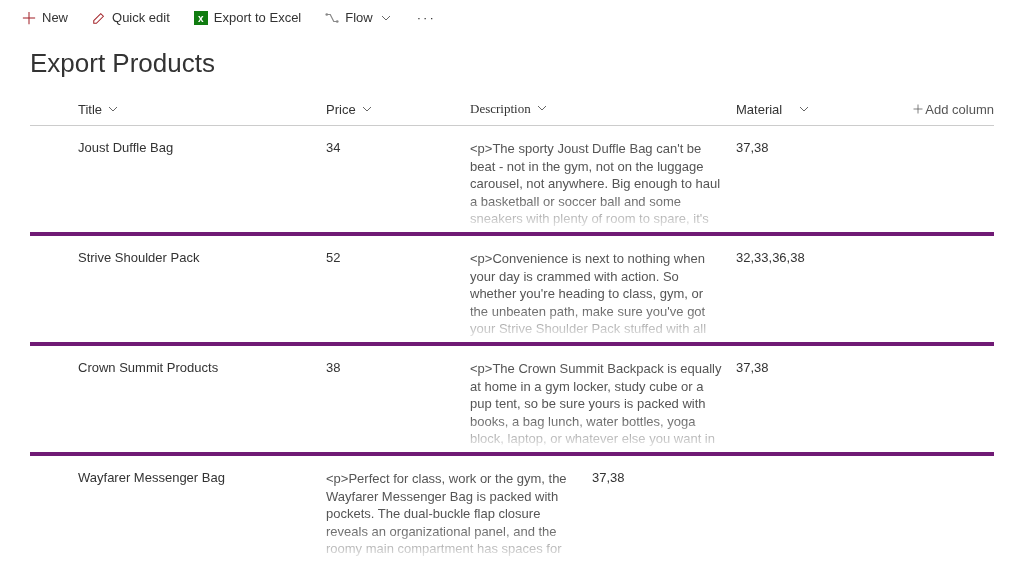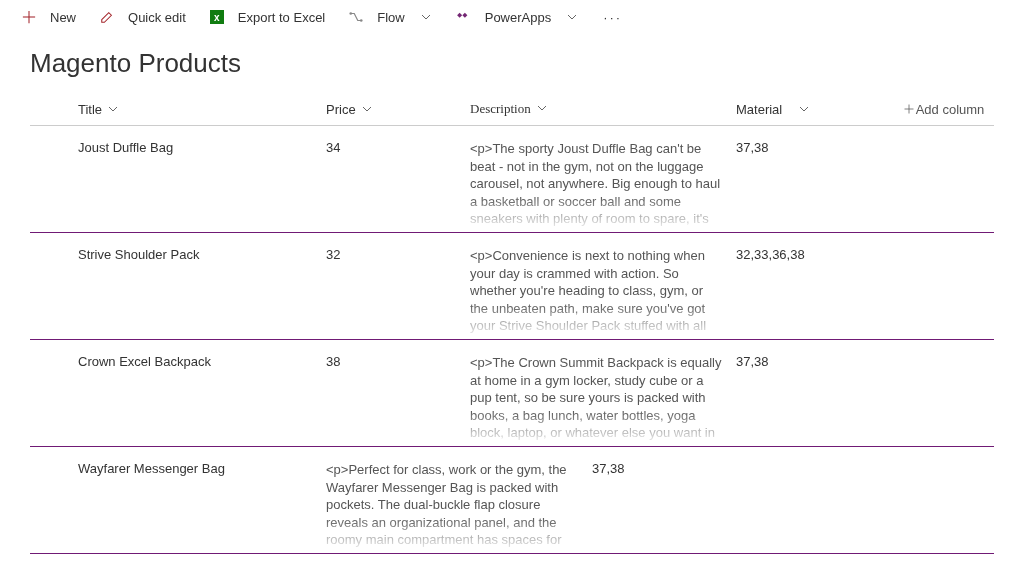--- a/index.html
+++ b/index.html
@@ -1,29 +1,29 @@
 <!DOCTYPE html>
 <html><head>
   <meta charset="utf-8">
   <style>
     * { box-sizing: border-box; margin: 0; padding: 0; }
     body { font-family: "Segoe UI", -apple-system, BlinkMacSystemFont, sans-serif; background: #fff; color: #333; font-size: 13px; width: 1024px; }
     .command-bar { display: flex; align-items: center; padding: 6px 12px; gap: 4px; border-bottom: 1px solid #fff; }
-    .cmd-btn { display: flex; align-items: flex-start; gap: 14px; padding: 4px 10px; cursor: pointer; color: #333; background: transparent; border: none; font-size: 13px; }
+    .cmd-btn { display: flex; align-items: flex-end; gap: 6px; padding: 4px 10px; cursor: pointer; color: #333; background: transparent; border: none; font-size: 13px; }
     .icon { display: inline-flex; align-items: center; justify-content: center; width: 14px; height: 14px; }
     .page-title { font-size: 26px; font-weight: 300; color: #333; padding: 12px 30px 6px 30px; }
     .list-area { padding: 8px 30px 0 30px; }
     .list-headers { display: flex; align-items: center; border-bottom: 1px solid #ccc; padding: 8px 0; }
     .col-header { display: flex; gap: 4px; color: #333; font-size: 13px; cursor: pointer; }
     .col-title { width: 296px; padding-left: 48px; }
     .col-price { width: 144px; }
     .col-desc { width: 266px; font-family: Liberation Serif, serif; }
     .col-material { width: 146px; gap: 15px; }
-    .col-add { flex: 1; display: flex; align-items: center; color: #555; font-size: 13px; cursor: pointer; justify-content: center; padding-left: 10px; }
-    .list-row { display: flex; border-bottom: 1px solid #701a75; padding: 14px 0 0 0; }
+    .col-add { flex: 1; display: flex; align-items: center; color: #555; font-size: 13px; cursor: pointer; justify-content: flex-end; padding-left: 10px; }
+    .list-row { display: flex; border-bottom: 4px solid #701a75; padding: 14px 0 0 0; }
     .cell { font-size: 13px; color: #333; }
     .cell-title { width: 296px; padding-left: 48px; }
     .cell-price { width: 144px; }
     .cell-desc { width: 266px; color: #555; line-height: 1.35; height: 92px; overflow: hidden; position: relative; padding-right: 14px; }
     .cell-desc::after { content: ""; position: absolute; bottom: 0; left: 0; right: 14px; height: 36px; background: linear-gradient(to bottom, rgba(255,255,255,0), rgba(255,255,255,1)); }
     .cell-material { width: 146px; }
     .chev { width: 10px; height: 10px; }
     
     .plus-thin { color: #a4262c; }
     .pencil { color: #a4262c; }
@@ -68,39 +68,25 @@
         </svg>
     </span>
     <span>Flow</span>
     <span class="icon">
       <svg class="chev" viewBox="0 0 10 10">
           <path d="M1 3 L5 7 L9 3" fill="none" stroke="#666" stroke-width="1"></path>
         </svg>
     </span>
   </button>
   <button class="cmd-btn">
-    <span class="icon powerapps-dots">
-      <svg viewBox="0 0 16 16" width="14" height="14">
-          <rect x="1" y="4" width="4" height="4" transform="rotate(45 3 6)" fill="currentColor"></rect>
-          <rect x="7" y="4" width="4" height="4" transform="rotate(45 9 6)" fill="currentColor"></rect>
-        </svg>
-    </span>
-    <span>PowerApps</span>
-    <span class="icon">
-      <svg class="chev" viewBox="0 0 10 10">
-          <path d="M1 3 L5 7 L9 3" fill="none" stroke="#666" stroke-width="1"></path>
-        </svg>
-    </span>
-  </button>
-  <button class="cmd-btn">
     <span class="ellipsis">···</span>
   </button>
 </div>
 
-<div class="page-title">Magento Products</div>
+<div class="page-title">Export Products</div>
 
 <div class="list-area">
   <div class="list-headers">
     <div class="col-header col-title">
       <span>Title</span>
       <span class="icon">
           <svg class="chev" viewBox="0 0 10 10">
             <path d="M1 3 L5 7 L9 3" fill="none" stroke="#666" stroke-width="1"></path>
           </svg>
         </span>
@@ -142,26 +128,26 @@
 
   <div id="rows-container">
       <div class="list-row">
     <div class="cell cell-title">Joust Duffle Bag</div>
     <div class="cell cell-price">34</div>
     <div class="cell cell-desc">&lt;p&gt;The sporty Joust Duffle Bag can't be beat - not in the gym, not on the luggage carousel, not anywhere. Big enough to haul a basketball or soccer ball and some sneakers with plenty of room to spare, it's ideal for athletes with</div>
     <div class="cell cell-material">37,38</div>
   </div>
       <div class="list-row">
     <div class="cell cell-title">Strive Shoulder Pack</div>
-    <div class="cell cell-price">32</div>
+    <div class="cell cell-price">52</div>
     <div class="cell cell-desc">&lt;p&gt;Convenience is next to nothing when your day is crammed with action. So whether you're heading to class, gym, or the unbeaten path, make sure you've got your Strive Shoulder Pack stuffed with all your essentials, and extras</div>
     <div class="cell cell-material">32,33,36,38</div>
   </div>
       <div class="list-row">
-    <div class="cell cell-title">Crown Excel Backpack</div>
+    <div class="cell cell-title">Crown Summit Products</div>
     <div class="cell cell-price">38</div>
     <div class="cell cell-desc">&lt;p&gt;The Crown Summit Backpack is equally at home in a gym locker, study cube or a pup tent, so be sure yours is packed with books, a bag lunch, water bottles, yoga block, laptop, or whatever else you want in hand. Rugged</div>
     <div class="cell cell-material">37,38</div>
   </div>
       <div class="list-row">
     <div class="cell cell-title">Wayfarer Messenger Bag</div>
     <div class="cell cell-desc">&lt;p&gt;Perfect for class, work or the gym, the Wayfarer Messenger Bag is packed with pockets. The dual-buckle flap closure reveals an organizational panel, and the roomy main compartment has spaces for your laptop and a</div>
     <div class="cell cell-material">37,38</div>
   </div>
     </div>

